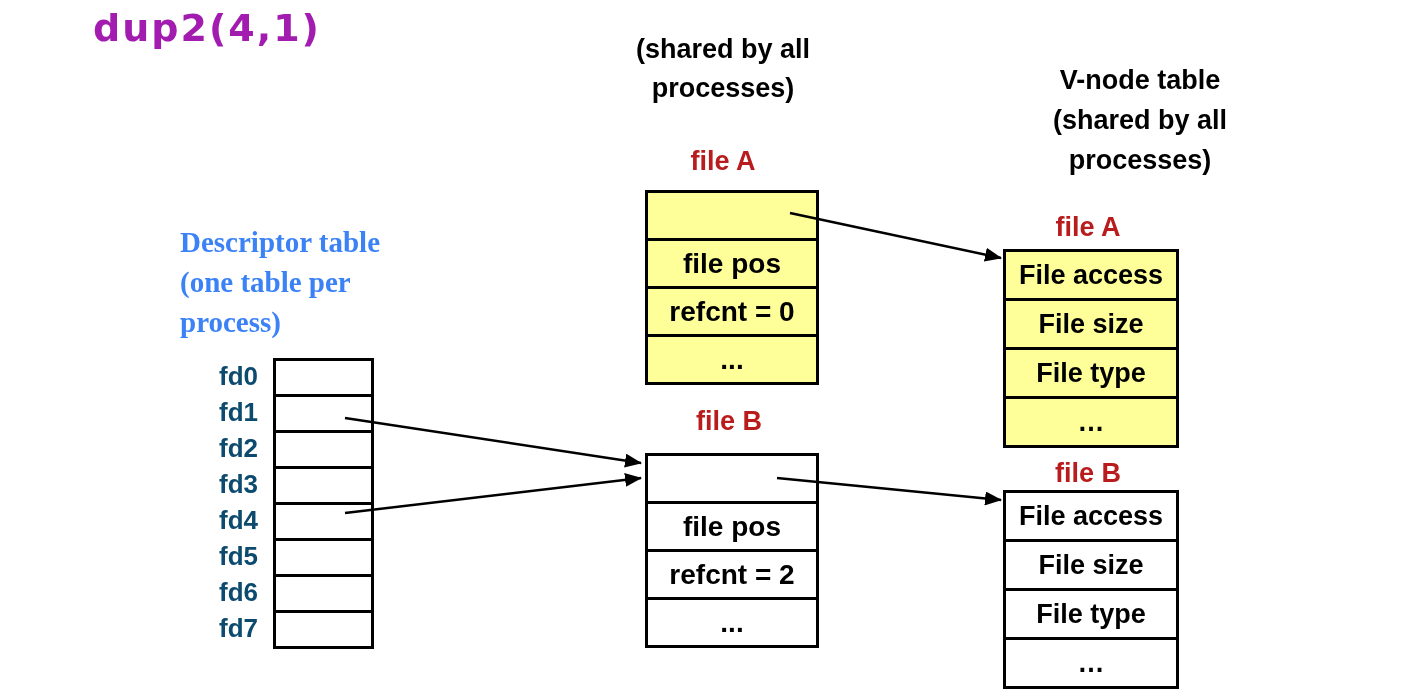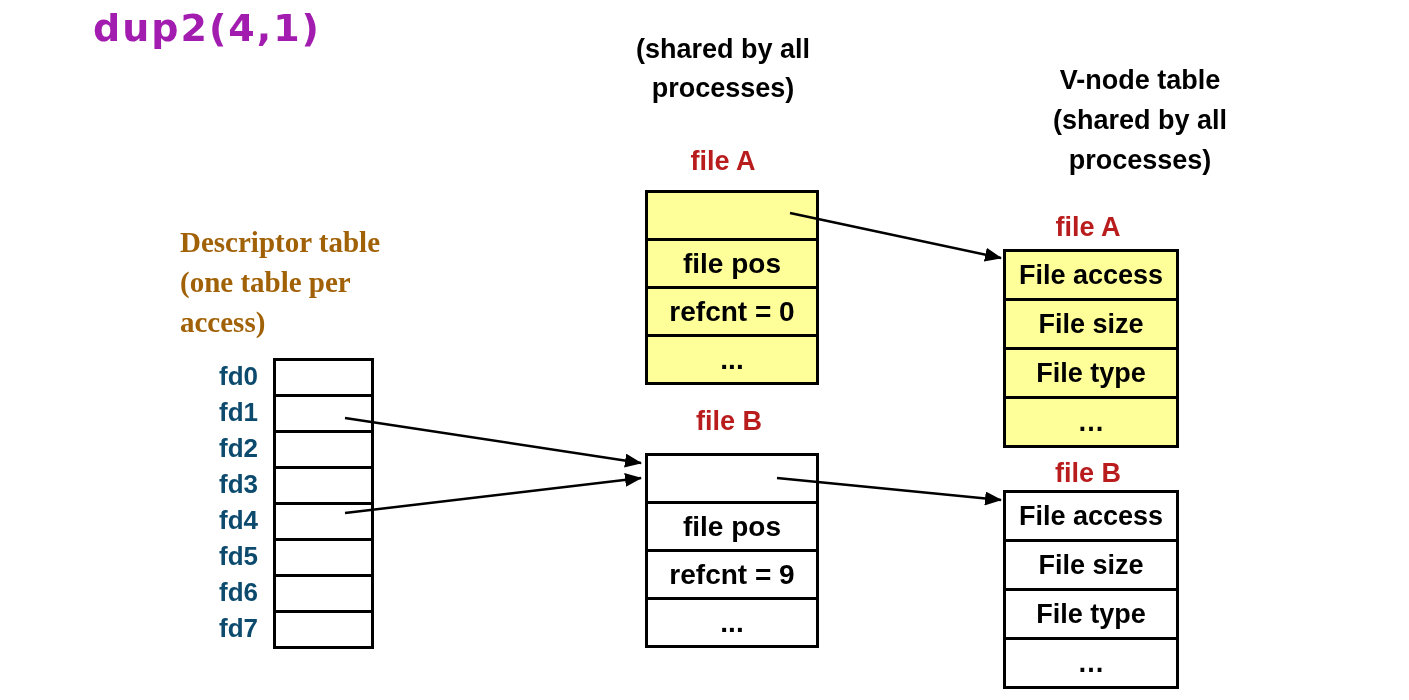--- a/index.html
+++ b/index.html
@@ -42,21 +42,21 @@
   .vnode-a-label { left: 938px; top: 212px; width: 300px; }
   .vnode-b-label { left: 938px; top: 458px; width: 300px; }
 
   .desc-heading {
     left: 180px; top: 222px; width: 280px;
     font-family: "Liberation Serif", serif;
     font-weight: 700;
     font-size: 29px;
     line-height: 40px;
     text-align: left;
-    color: #a16207;
+    color: #3b82f6;
   }
 
   
   .fd-labels { left: 158px; top: 358px; width: 100px; }
   .fd-label {
     height: 36px;
     display: flex; align-items: center; justify-content: flex-end;
     font-weight: 700; font-size: 26px; color: #0c4a6e;
   }
   .desc-table {
@@ -106,21 +106,21 @@
 
   <div class="abs heading vnode-heading">
     <div>V-node table</div>
     <div>(shared by all</div>
     <div>processes)</div>
   </div>
 
   <div class="abs desc-heading">
     <div>Descriptor table</div>
     <div>(one table per</div>
-    <div>access)</div>
+    <div>process)</div>
   </div>
 
   <div class="abs fd-labels">
     <div class="fd-label">fd0</div>
     <div class="fd-label">fd1</div>
     <div class="fd-label">fd2</div>
     <div class="fd-label">fd3</div>
     <div class="fd-label">fd4</div>
     <div class="fd-label">fd5</div>
     <div class="fd-label">fd6</div>
@@ -143,21 +143,21 @@
     <div class="row"></div>
     <div class="row">file pos</div>
     <div class="row">refcnt = 0</div>
     <div class="row">...</div>
   </div>
 
   <div class="abs sub-label oft-b-label">file B</div>
   <div class="abs box oft-b">
     <div class="row"></div>
     <div class="row">file pos</div>
-    <div class="row">refcnt = 9</div>
+    <div class="row">refcnt = 2</div>
     <div class="row">...</div>
   </div>
 
   <div class="abs sub-label vnode-a-label">file A</div>
   <div class="abs box vnode-a" style="background: rgb(255, 255, 153);">
     <div class="row">File access</div>
     <div class="row">File size</div>
     <div class="row">File type</div>
     <div class="row">…</div>
   </div>

